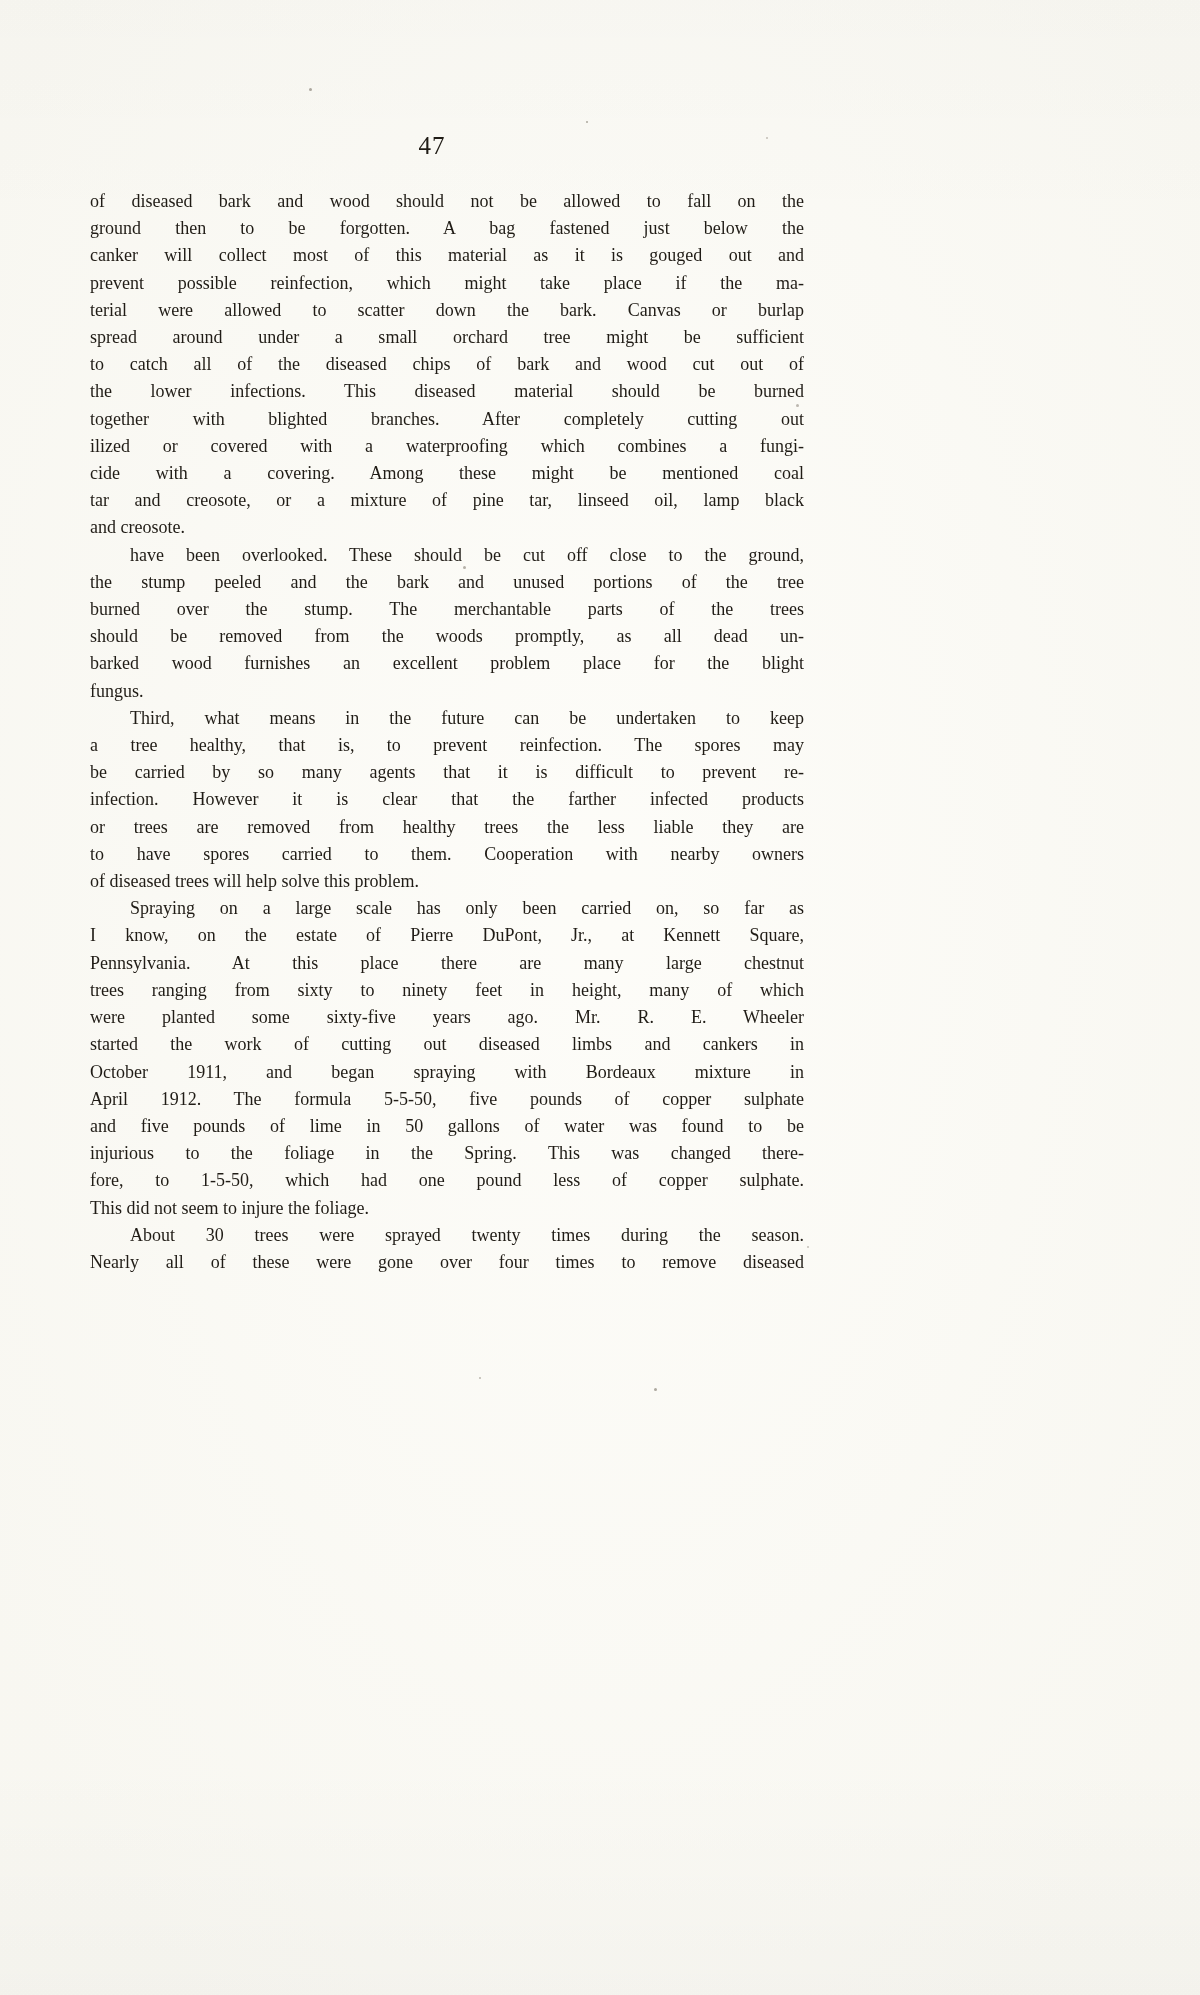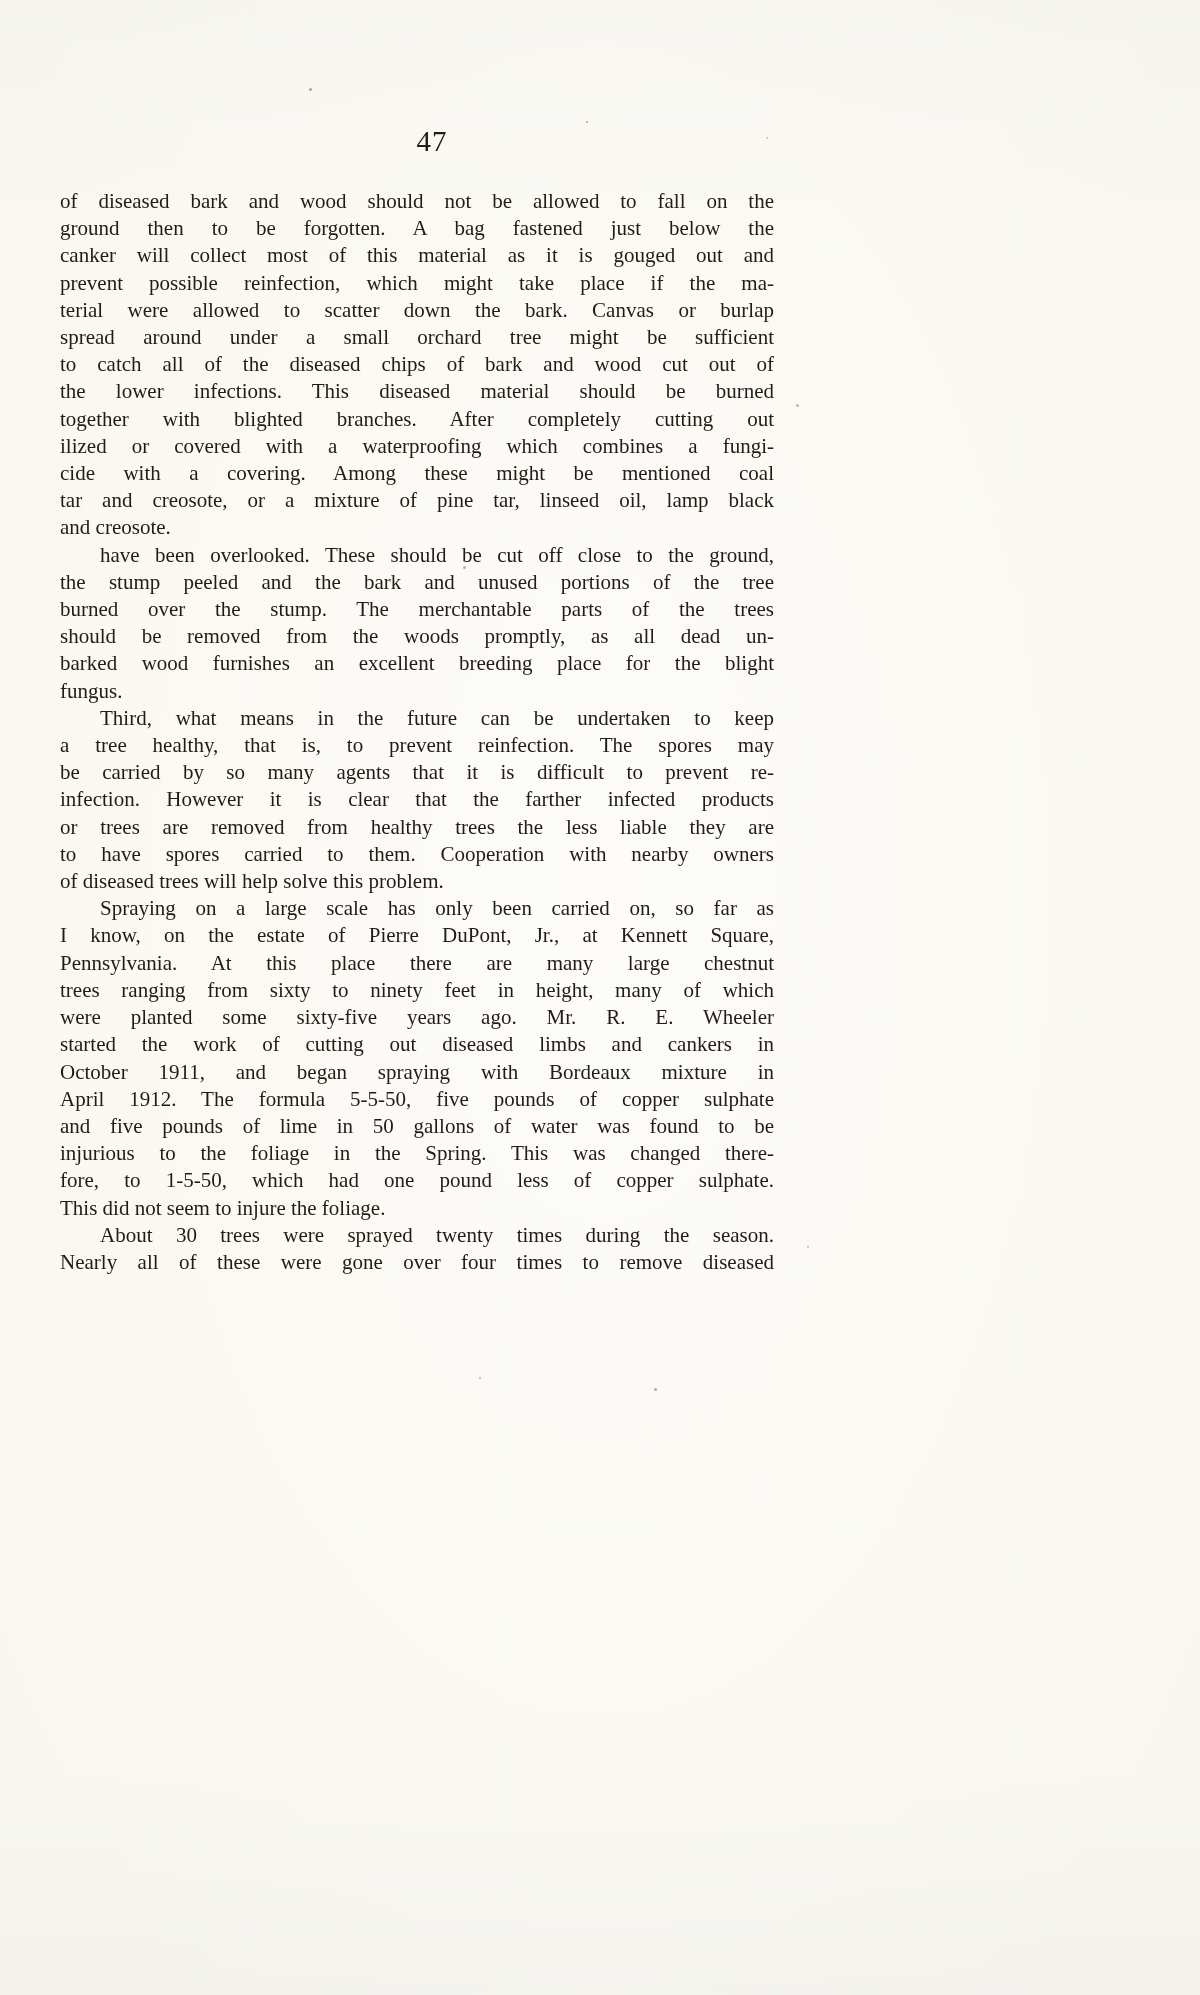--- a/index.html
+++ b/index.html
@@ -18,33 +18,33 @@
   .scan-page {
     position: absolute;
     inset: 0;
     
     background:
       radial-gradient(ellipse at 50% 45%, rgba(255,255,255,0.35) 0%, rgba(0,0,0,0.015) 85%),
       linear-gradient(180deg, rgba(0,0,0,0.012) 0%, rgba(0,0,0,0.0) 12%, rgba(0,0,0,0.0) 88%, rgba(0,0,0,0.018) 100%);
   }
   .page-number {
     position: absolute;
-    top: 125px;
+    top: 132px;
     left: 75px;
     width: 714px;
     text-align: center;
-    font-size: 29px;
+    font-size: 25px;
     letter-spacing: 1px;
   }
   .page-body {
     position: absolute;
     top: 188px;
-    left: 60px;
+    left: 90px;
     width: 714px;
-    font-size: 21px;
+    font-size: 18px;
     line-height: 27.2px;
   }
   .paragraph {
     margin: 0;
     padding: 0;
   }
   .line {
     text-align: justify;
     text-align-last: justify;
     white-space: normal;
@@ -94,21 +94,21 @@
         <div class="line">ilized or covered with a waterproofing which combines a fungi-</div>
         <div class="line">cide with a covering. Among these might be mentioned coal</div>
         <div class="line">tar and creosote, or a mixture of pine tar, linseed oil, lamp black</div>
         <div class="line line-end">and creosote.</div>
       </div>
       <div class="paragraph indented">
         <div class="line">have been overlooked. These should be cut off close to the ground,</div>
         <div class="line">the stump peeled and the bark and unused portions of the tree</div>
         <div class="line">burned over the stump. The merchantable parts of the trees</div>
         <div class="line">should be removed from the woods promptly, as all dead un-</div>
-        <div class="line">barked wood furnishes an excellent breeding place for the blight</div>
+        <div class="line">barked wood furnishes an excellent problem place for the blight</div>
         <div class="line line-end">fungus.</div>
       </div>
       <div class="paragraph indented">
         <div class="line">Third, what means in the future can be undertaken to keep</div>
         <div class="line">a tree healthy, that is, to prevent reinfection. The spores may</div>
         <div class="line">be carried by so many agents that it is difficult to prevent re-</div>
         <div class="line">infection. However it is clear that the farther infected products</div>
         <div class="line">or trees are removed from healthy trees the less liable they are</div>
         <div class="line">to have spores carried to them. Cooperation with nearby owners</div>
         <div class="line line-end">of diseased trees will help solve this problem.</div>

